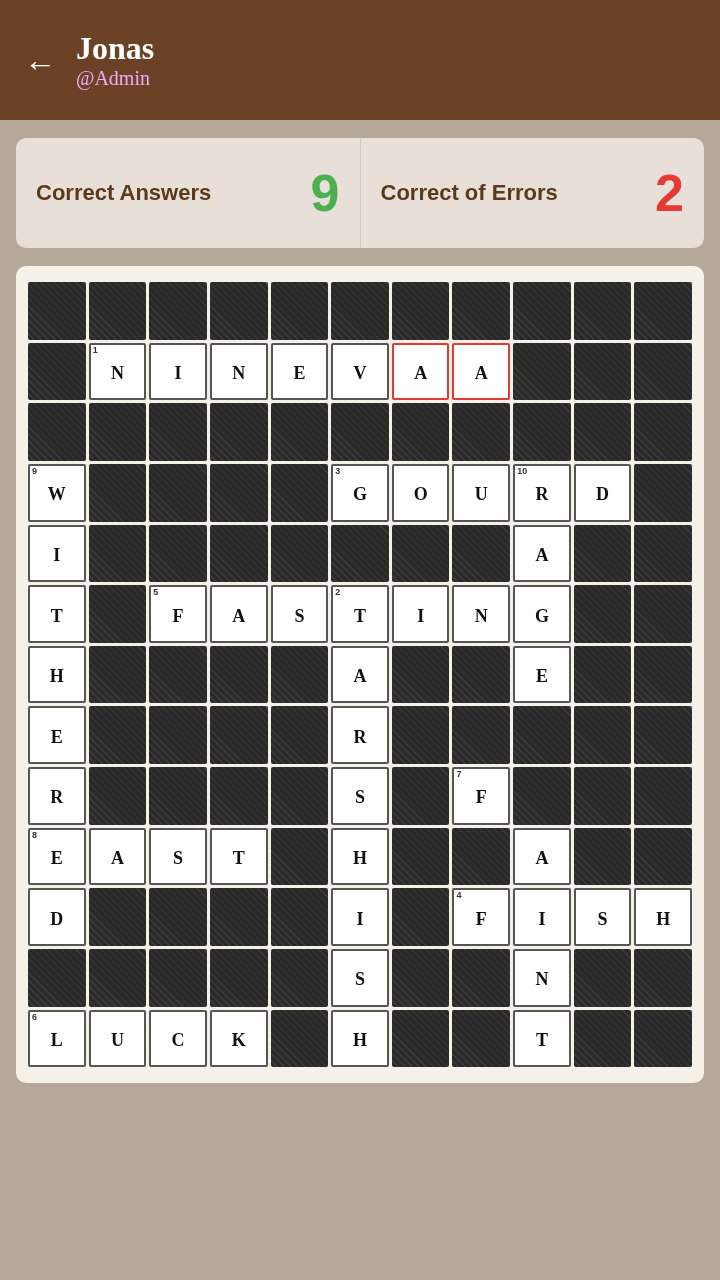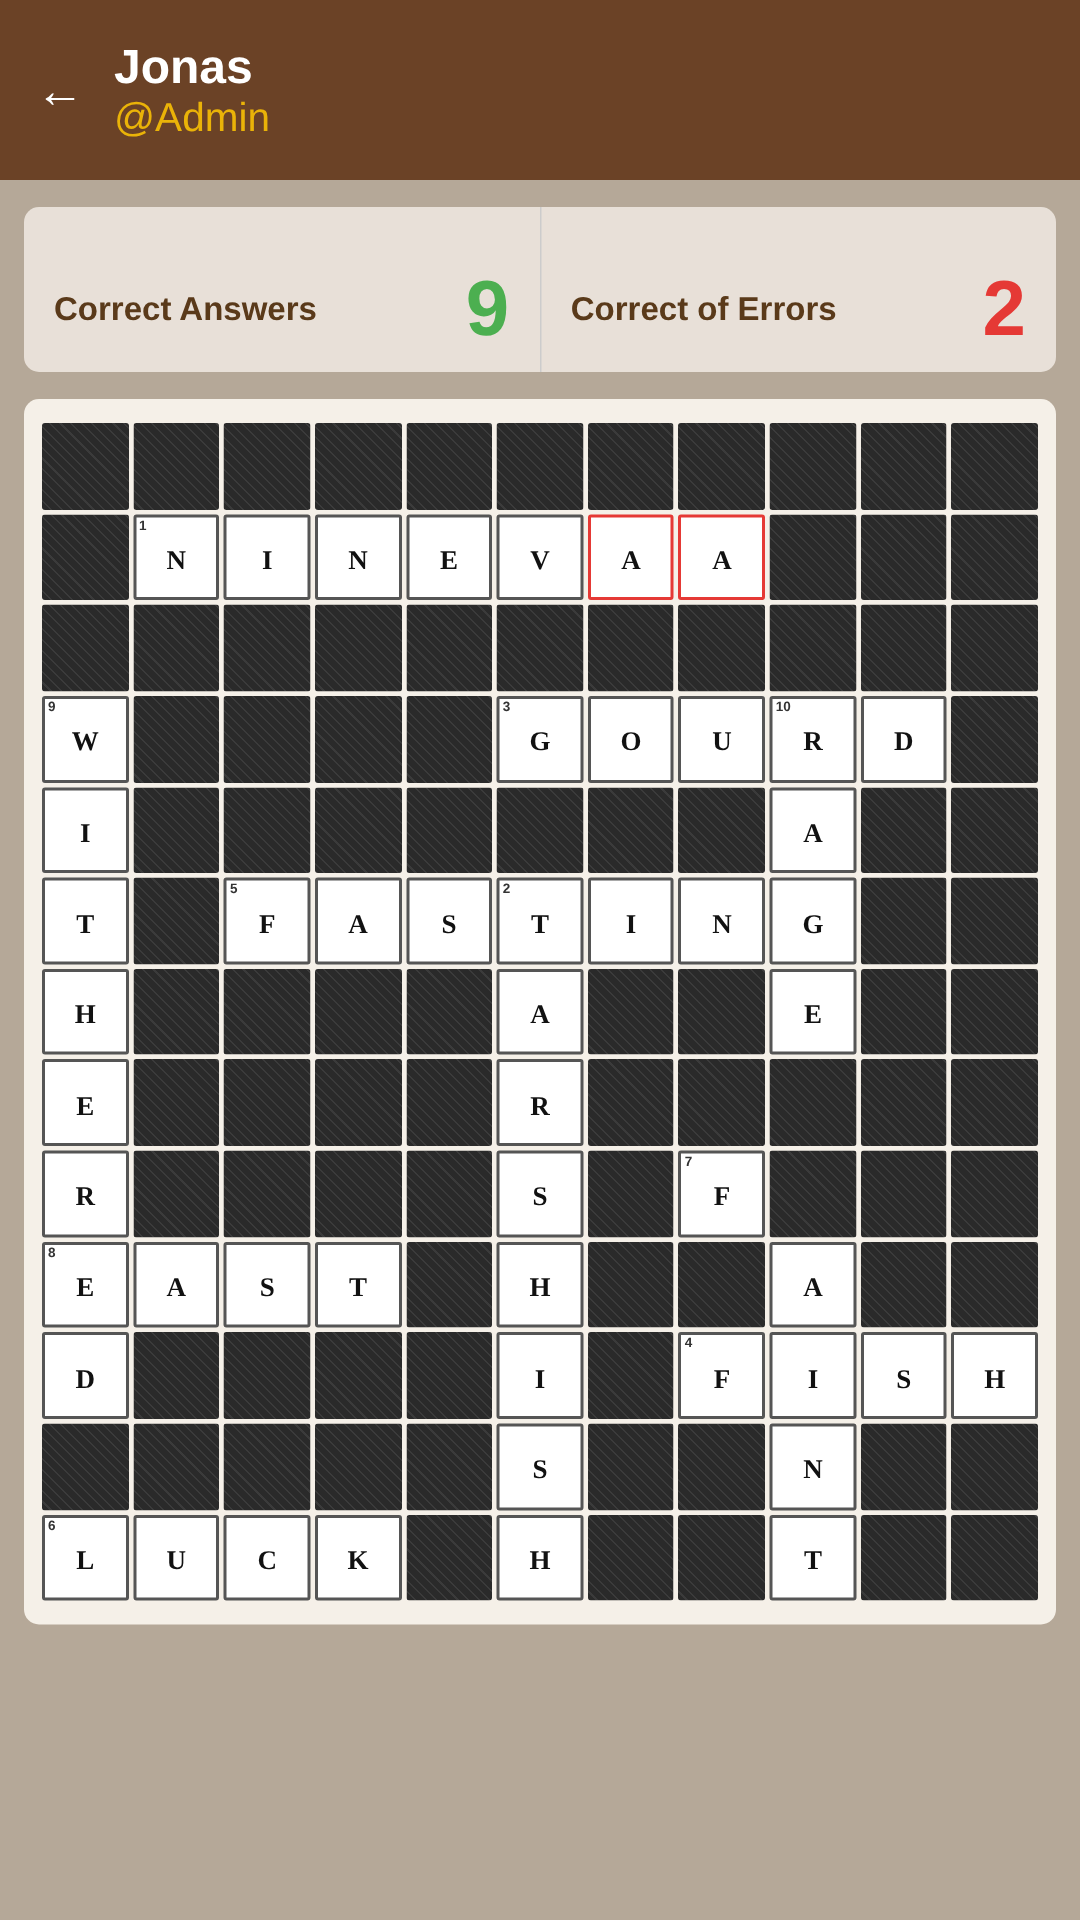--- a/index.html
+++ b/index.html
@@ -22,45 +22,46 @@
     }
     #back-btn {
       color: white;
       font-size: 32px;
       cursor: pointer;
       user-select: none;
     }
     #header-user {
       display: flex;
       flex-direction: column;
+      font-family: Liberation Serif, serif;
     }
     #header-name {
       color: white;
       font-size: 32px;
       font-weight: bold;
     }
     #header-handle {
-      color: #eab308;
-      font-size: 27px;
+      color: #f0abfc;
+      font-size: 20px;
     }
 
     
     #score-bar {
       background: #e8e0d8;
       margin: 18px 16px;
       border-radius: 10px;
       display: flex;
       height: 110px;
       overflow: hidden;
     }
     .score-section {
       flex: 1;
       display: flex;
       flex-direction: column;
-      justify-content: flex-end;
+      justify-content: center;
       padding: 12px 20px;
     }
     .score-section:first-child {
       border-right: 1px solid #ccc;
     }
     .score-label {
       font-size: 22px;
       font-weight: bold;
       color: #5a3a1a;
       line-height: 1.3;

